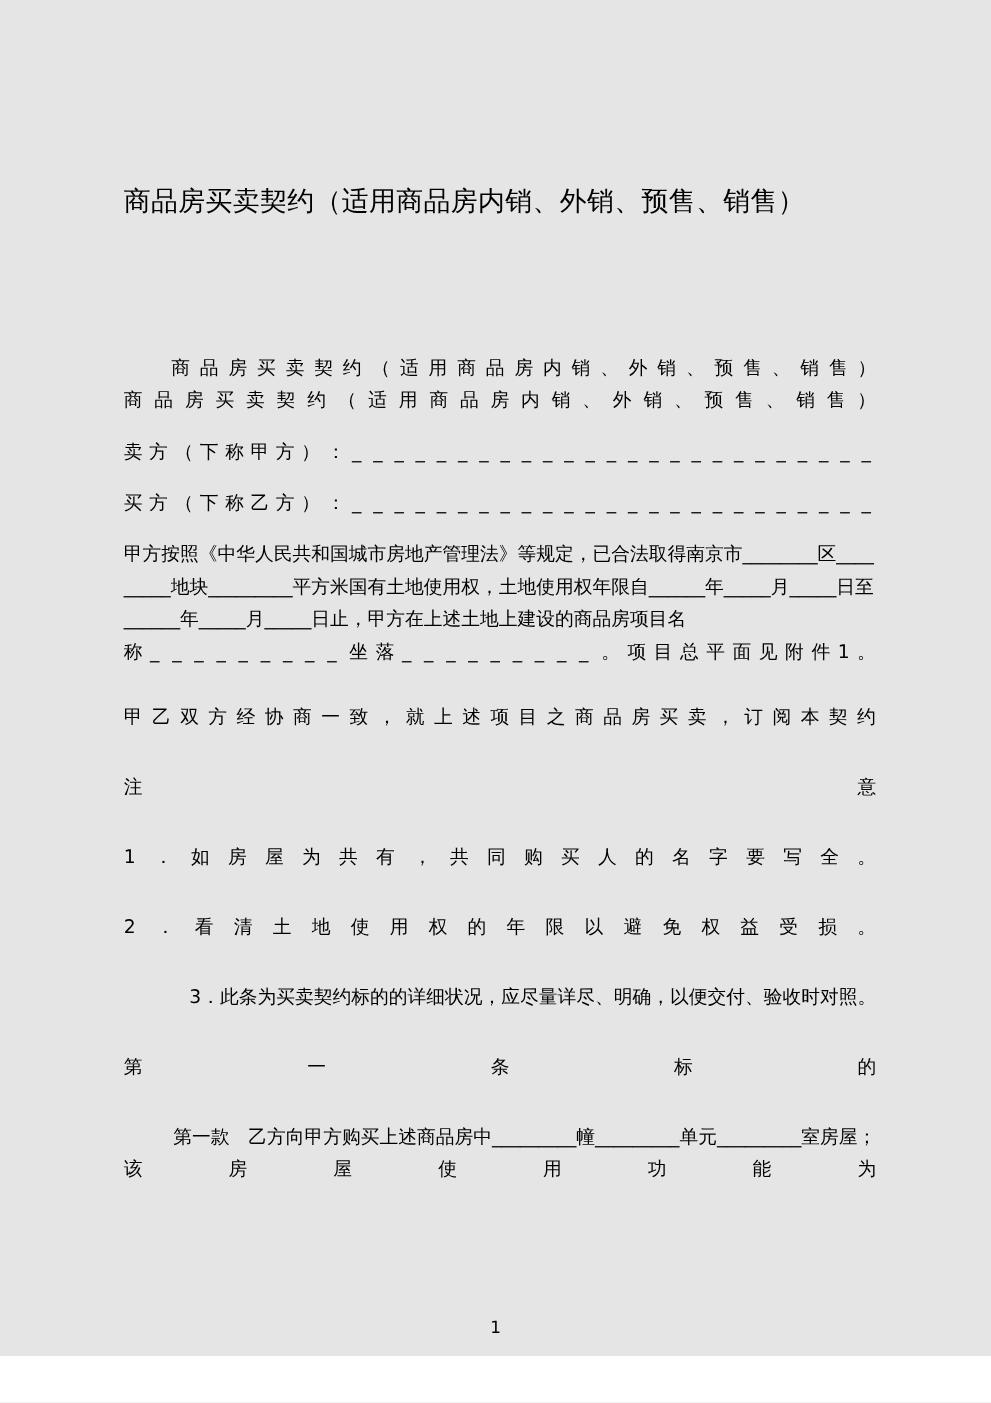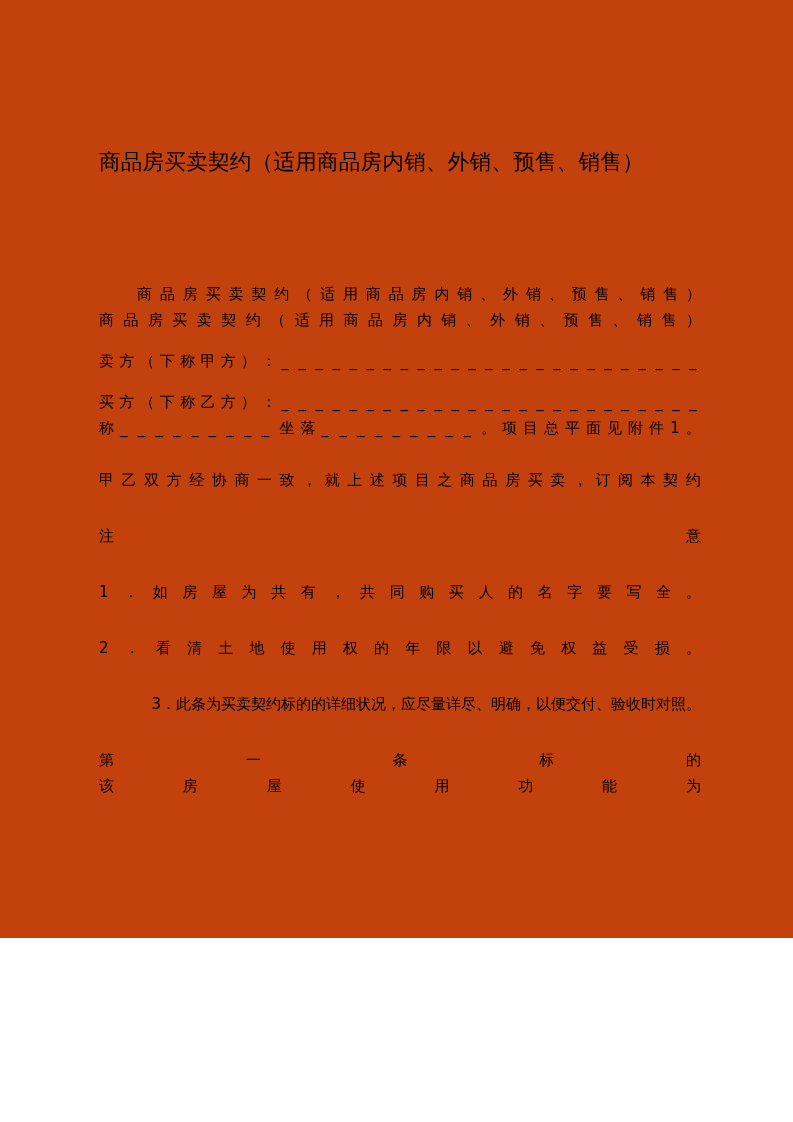--- a/index.html
+++ b/index.html
@@ -8,23 +8,23 @@
     padding: 0;
     background: #ffffff;
   }
   body {
     font-family: "DejaVu Sans", "Liberation Sans", sans-serif;
     color: #000000;
   }
   .page {
     position: relative;
     width: 793px;
-    height: 938px;
+    height: 1085px;
     margin: 0 auto;
-    background: #c2410c;
+    background: #e5e5e5;
     overflow: hidden;
     box-sizing: border-box;
   }
   .content {
     position: absolute;
     left: 99px;
     top: 0;
     width: 602px;
   }
 
@@ -228,20 +228,21 @@
           <span class="blank-dash">_</span>
           <span class="blank-dash">_</span>
           <span class="blank-dash">_</span>
           <span class="blank-dash">_</span>
           <span class="blank-dash">_</span>
           <span class="blank-dash">_</span>
           <span class="blank-dash">_</span>
           <span class="blank-dash">_</span>
         </div>
 
+      <div class="flow gap-md">甲方按照《中华人民共和国城市房地产管理法》等规定，已合法取得南京市________区_________地块_________平方米国有土地使用权，土地使用权年限自______年_____月_____日至______年_____月_____日止，甲方在上述土地上建设的商品房项目名</div>
 
       <div class="spread">
           <span>称</span>
           <span class="blank-dash">_</span>
           <span class="blank-dash">_</span>
           <span class="blank-dash">_</span>
           <span class="blank-dash">_</span>
           <span class="blank-dash">_</span>
           <span class="blank-dash">_</span>
           <span class="blank-dash">_</span>
@@ -356,20 +357,21 @@
       <div class="line gap-xl">3．此条为买卖契约标的的详细状况，应尽量详尽、明确，以便交付、验收时对照。</div>
 
       <div class="spread gap-xl">
           <span>第</span>
           <span>一</span>
           <span>条</span>
           <span>标</span>
           <span>的</span>
         </div>
 
+      <div class="line gap-xl">第一款　乙方向甲方购买上述商品房中_________幢_________单元_________室房屋；</div>
 
       <div class="spread">
           <span>该</span>
           <span>房</span>
           <span>屋</span>
           <span>使</span>
           <span>用</span>
           <span>功</span>
           <span>能</span>
           <span>为</span>

